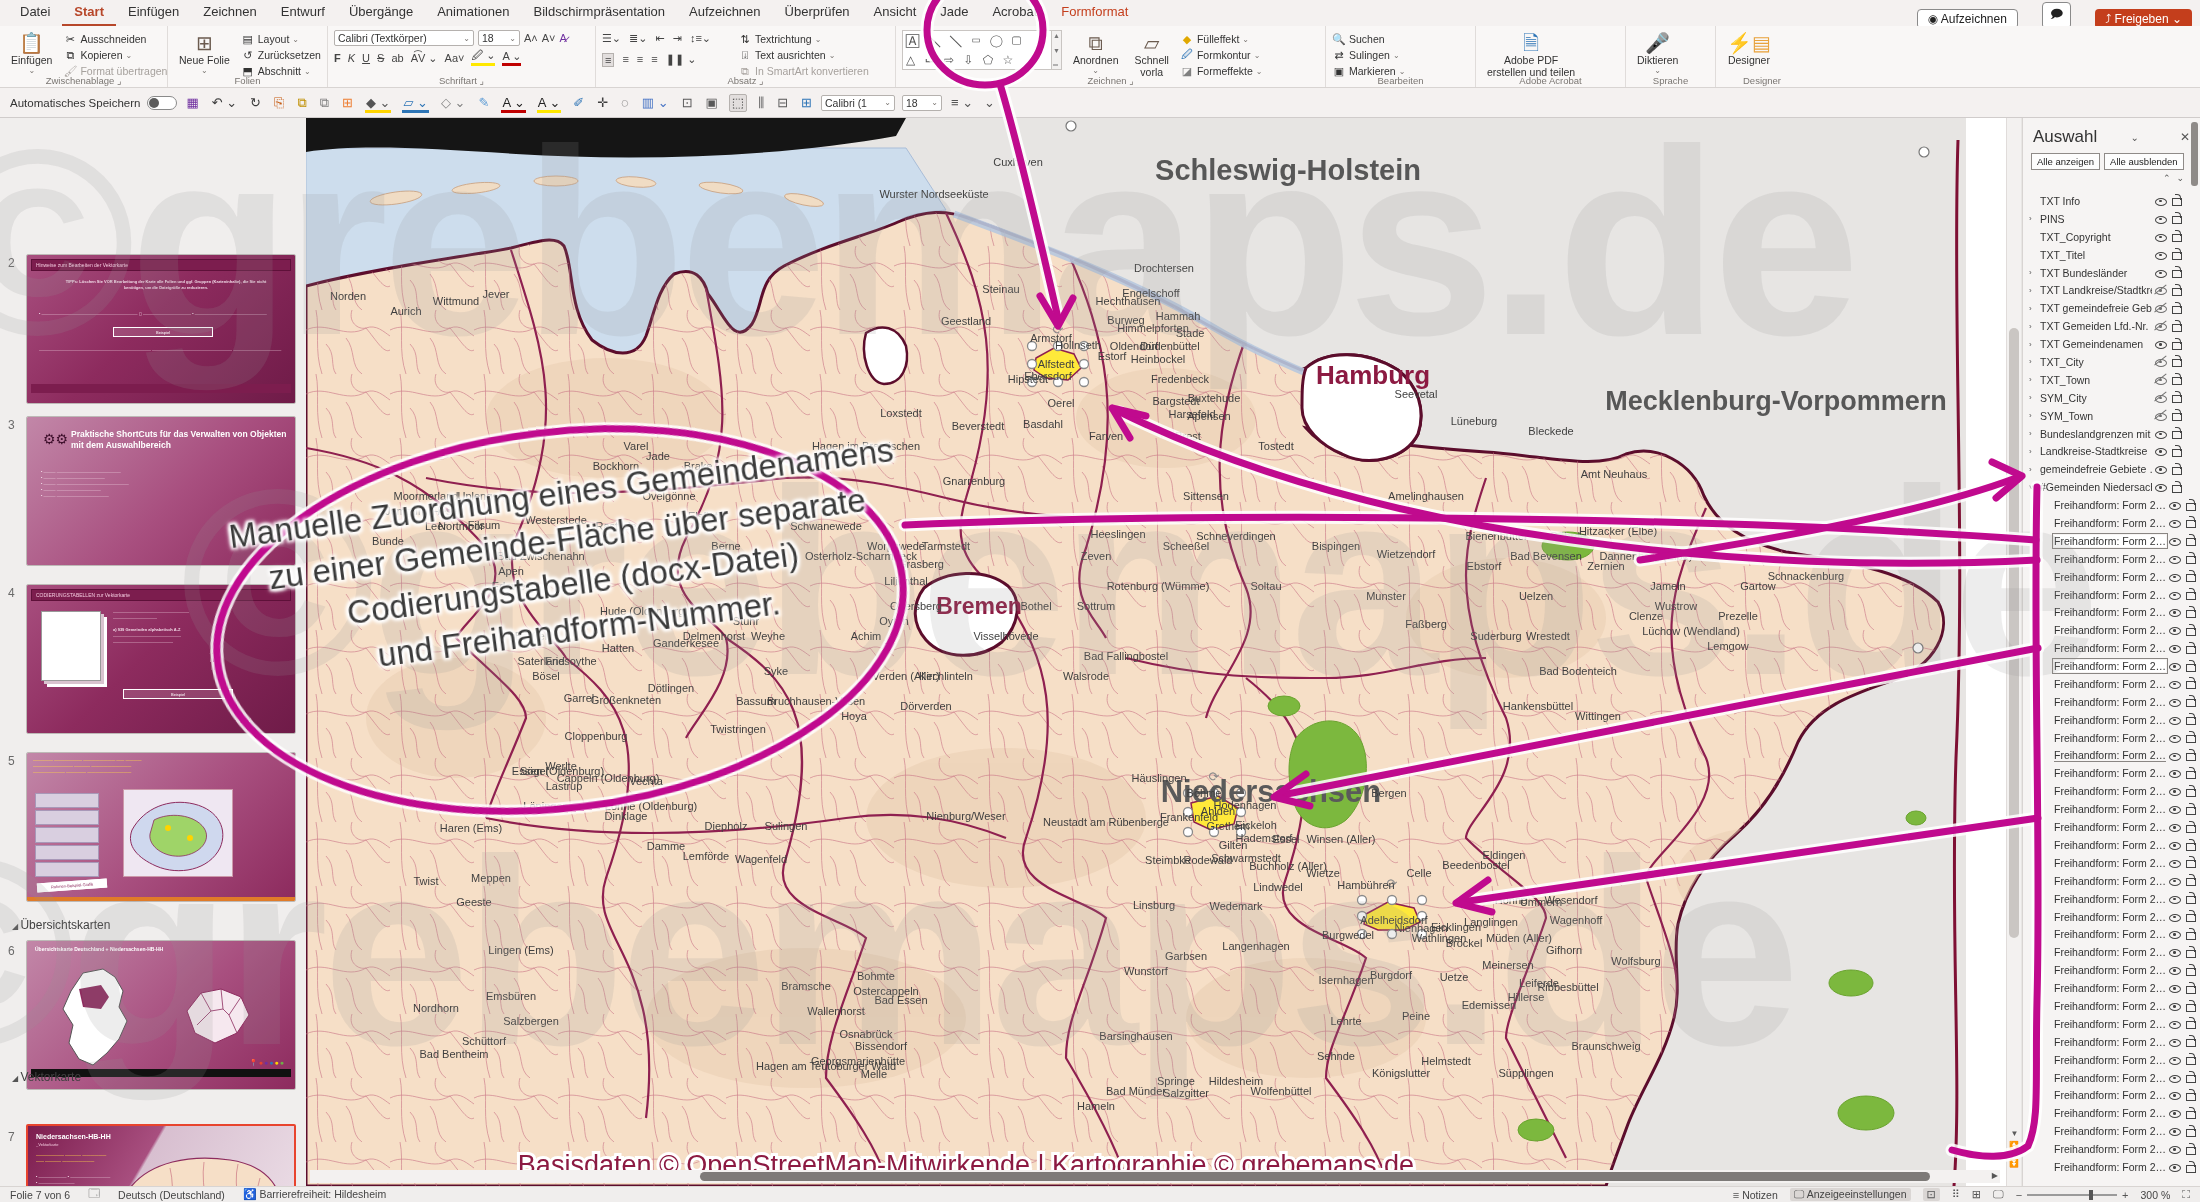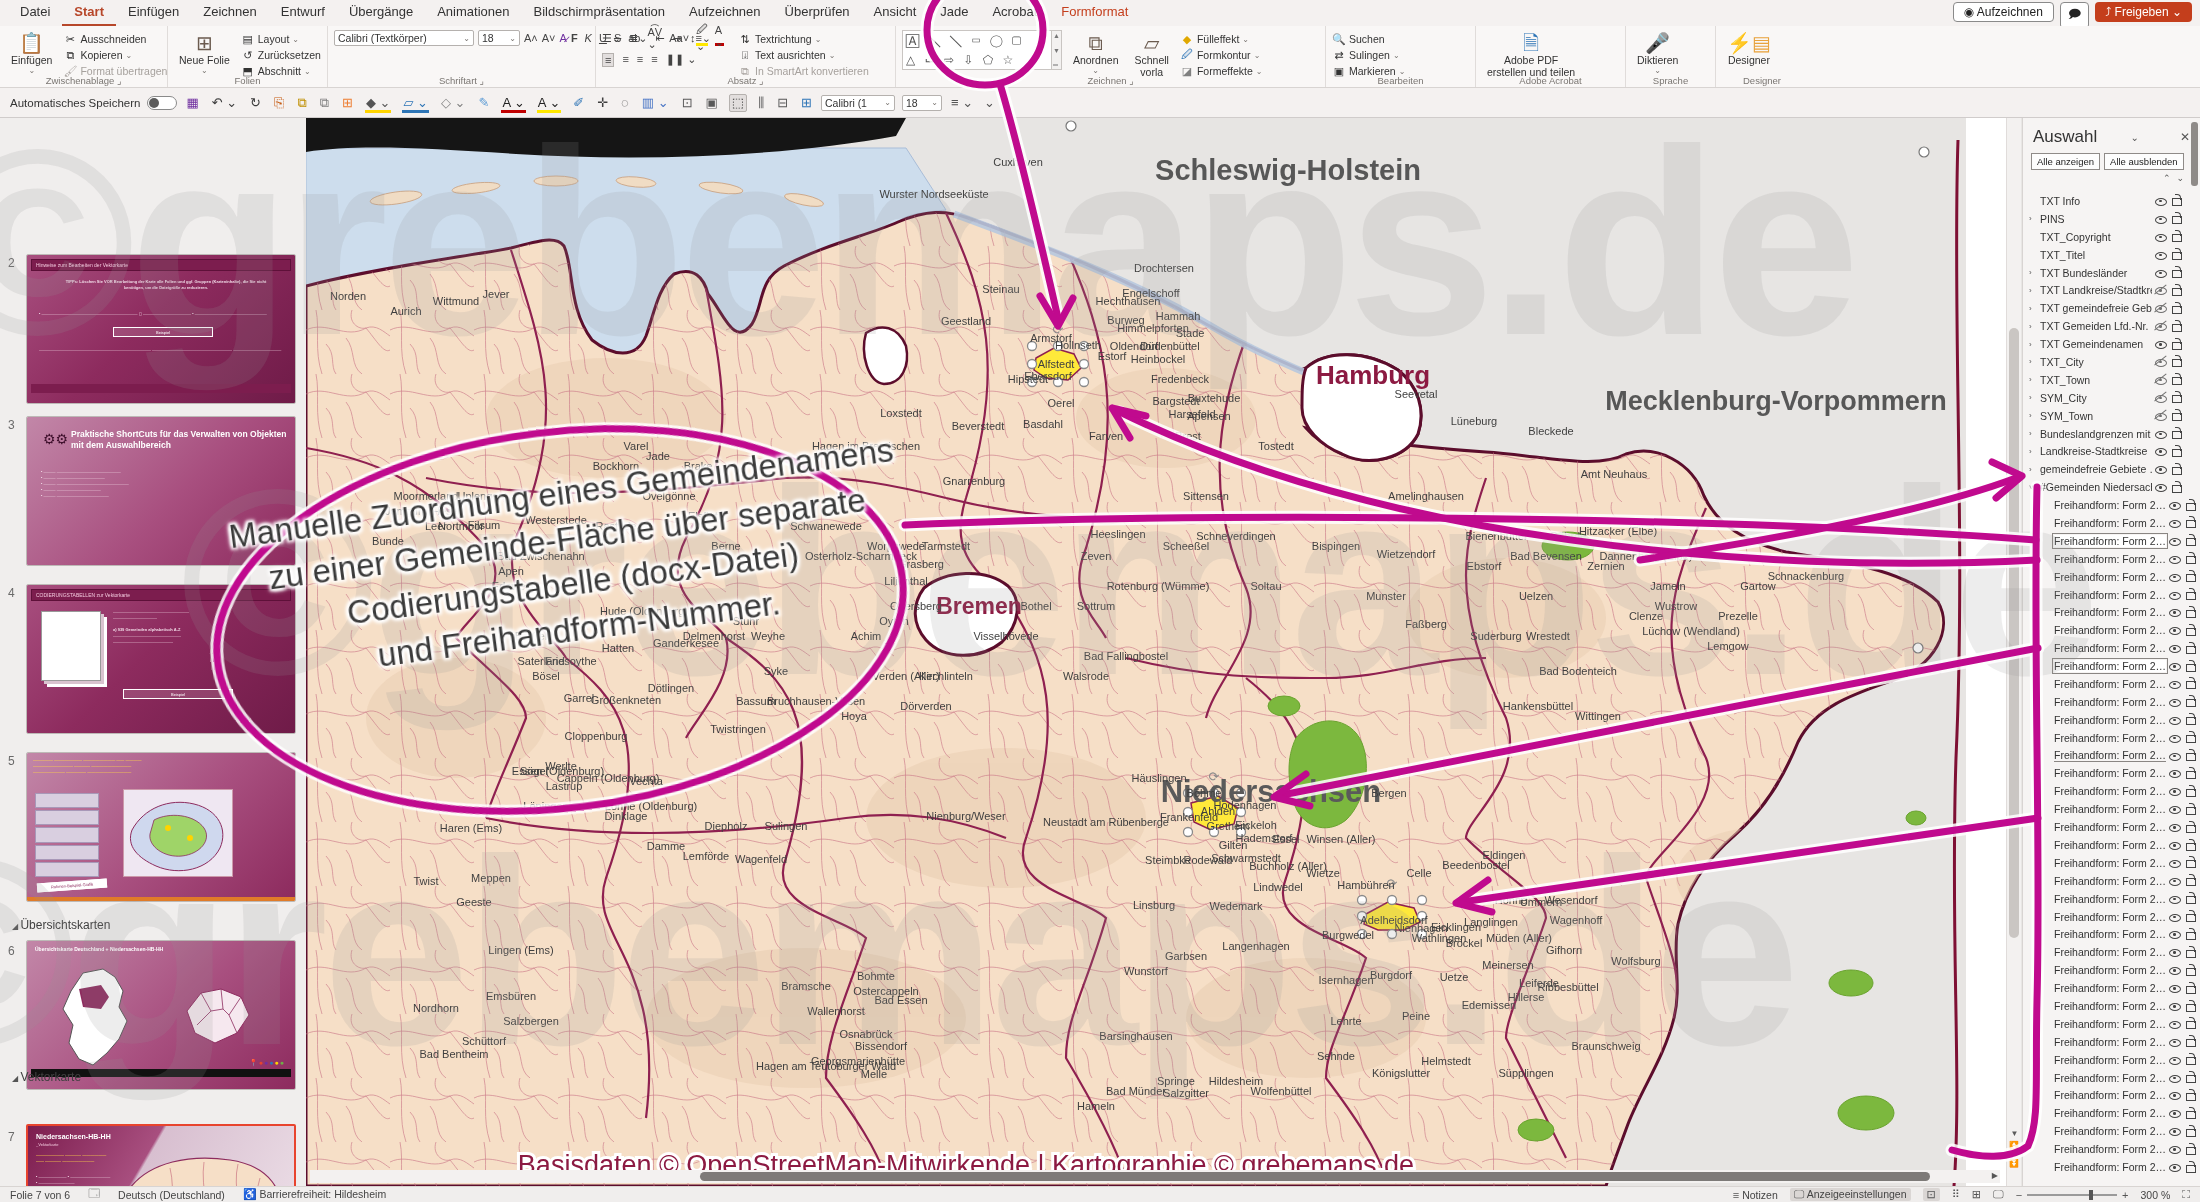--- a/index.html
+++ b/index.html
@@ -4,21 +4,21 @@
 <style>
   * { margin:0; padding:0; box-sizing:border-box; }
   html,body { width:2200px; height:1202px; overflow:hidden; font-family:"Liberation Sans",sans-serif; background:#e8e6e4; }
   .win { position:relative; width:2200px; height:1202px; }
 
   
   .tabbar { position:absolute; left:0; top:0; width:2200px; height:26px; background:#f4f1f0; display:flex; align-items:center; padding-left:8px; }
   .tab { font-size:13px; color:#333; padding:4px 12px 5px; cursor:default; white-space:nowrap; }
   .tab.sel { font-weight:bold; color:#b7472a; border-bottom:3px solid #b7472a; }
   .tab.ctx { color:#c43e1c; }
-  .tabbar-right { position:absolute; right:8px; top:2px; display:flex; gap:6px; align-items:flex-start; }
+  .tabbar-right { position:absolute; right:8px; top:2px; display:flex; gap:24px; align-items:flex-end; }
   .btn-record { border:1px solid #8a8a8a; background:#fff; border-radius:4px; font-size:12px; padding:2px 10px; color:#222; }
   .btn-comments { border:1px solid #8a8a8a; background:#fff; border-radius:4px; font-size:12px; padding:2px 7px; color:#222; }
   .btn-share { background:#c43e1c; color:#fff; border-radius:4px; font-size:12px; padding:3px 10px; border:none; }
 
   
   .ribbon { position:absolute; left:0; top:26px; width:2200px; height:62px; background:#f9f7f6; border-bottom:1px solid #d8d4d2; display:flex; }
   .rgroup { position:relative; height:100%; border-right:1px solid #e0dcda; padding:4px 6px 14px; display:flex; gap:6px; align-items:flex-start; }
   .rgroup-label { position:absolute; bottom:1px; left:0; right:0; text-align:center; font-size:9.5px; color:#7a7672; }
   .bigbtn { display:flex; flex-direction:column; align-items:center; font-size:10.5px; color:#333; padding:2px 5px; line-height:1.15; text-align:center; }
   .bigbtn .bicon { font-size:20px; line-height:22px; color:#6b5b4f; }
@@ -183,21 +183,21 @@
           </div>
         <div class="smallbtn">
             <span class="sicon">⬒</span>
             <span>Abschnitt</span> 
             <span class="carat">⌄</span>
           </div>
       </div>
       <div class="rgroup-label">Folien</div>
     </div>
 
-    <div class="rgroup" style="width:268px; flex-direction:row; gap:4px;">
+    <div class="rgroup" style="width:268px; flex-direction:column; gap:4px;">
       <div style="display:flex; gap:4px;">
         <span class="combo" style="width:140px">
             <span>Calibri (Textkörper)</span>
             <span class="carat" style="margin-left:auto">⌄</span>
           </span>
         <span class="combo" style="width:42px">
             <span>18</span>
             <span class="carat" style="margin-left:auto">⌄</span>
           </span>
         <span class="fx-row">A˄</span>

